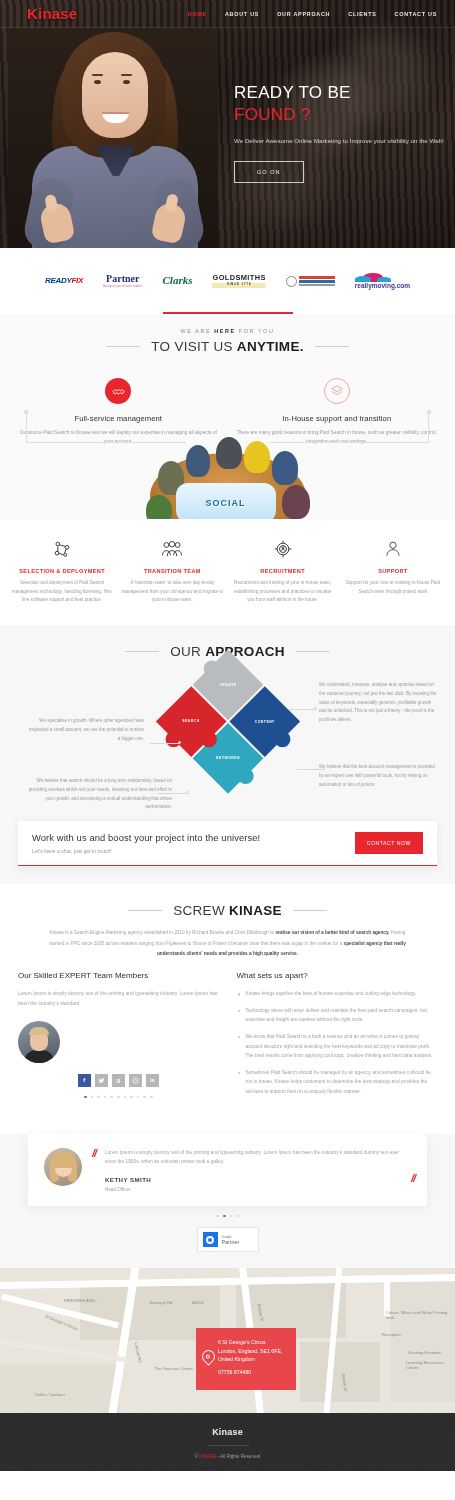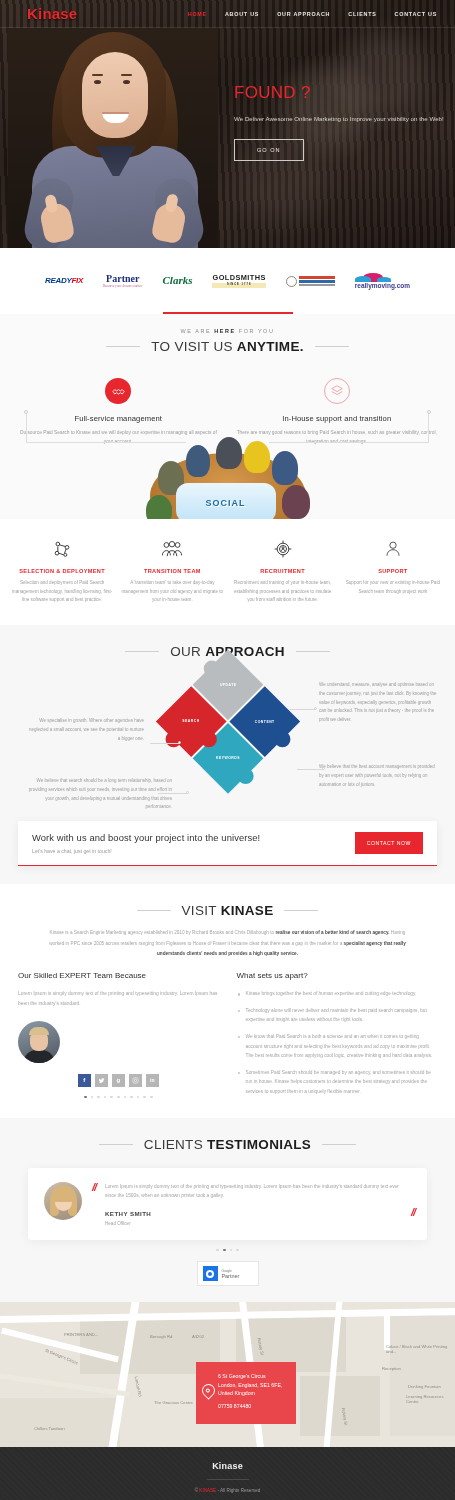--- a/index.html
+++ b/index.html
@@ -345,20 +345,21 @@
           <div class="p-eye r"></div>
         <div class="p-mouth"></div>
         <div class="p-collar"></div>
         <div class="p-thumb l"></div>
           <div class="p-thumb r"></div>
       </div>
     </div>
 
     <div class="hero-copy">
       <div class="hero-h1">
+        <div>READY TO BE</div>
         <div><span class="red">FOUND</span>
              <span class="red">?</span></div>
       </div>
       <div class="hero-sub">We Deliver Awesome Online Marketing to Improve your visibility on  the Web!</div>
       <button class="go-on">GO ON</button>
     </div>
   </section>
 
   <section class="logos">
     <div class="logo-item l-screwfix">
@@ -552,32 +553,32 @@
         <p>Let's have a chat, just get in touch!</p>
       </div>
       <button class="cta-btn">CONTACT NOW</button>
     </div>
   </section>
 
   <section class="about">
     <div class="head-wrap">
       <div class="sec-title">
         <span class="rule"></span>
-        <span><span>VISIT </span><b>KINASE</b></span>
+        <span><span>SCREW </span><b>KINASE</b></span>
         <span class="rule"></span>
       </div>
     </div>
     <div class="about-intro">
       <span>Kinase is a Search Engine Marketing agency established in 2010 by Richard Brooks and Chris Dillabough to </span><b>realise our vision of a better kind of search agency.</b>
       <span>Having worked in PPC since 2005 across retailers ranging from Figleaves to House of Fraser it became clear that there was a gap in the market for a </span><b>specialist agency that really understands clients' needs and provides a high quality service.</b>
     </div>
 
     <div class="about-cols">
       <div style="flex:1">
-        <h3>Our Skilled EXPERT Team Because</h3>
+        <h3>Our Skilled EXPERT Team Members</h3>
         <p class="lead">Lorem Ipsum is simply dummy text of the printing and typesetting industry. Lorem Ipsum has been the industry's standard.</p>
         <div class="member">
           <div class="avatar">
             <div class="av-body"></div>
               <div class="av-face"></div>
               <div class="av-hair"></div>
           </div>
         </div>
         <div class="socials">
           <div class="soc fb">f</div>
@@ -616,27 +617,20 @@
           <li>Kinase brings together the best of human expertise and cutting edge technology.</li>
           <li>Technology alone will never deliver and maintain the best paid search campaigns, but expertise and insight are useless without the right tools.</li>
           <li>We know that Paid Search is a both a science and an art when it comes to getting account structure right and selecting the best keywords and ad copy to maximise profit. The best results come from applying cool logic, creative thinking and hard data analysis.</li>
           <li>Sometimes Paid Search should be managed by an agency, and sometimes it should be run in house. Kinase helps customers to determine the best strategy and provides the services to support them in a uniquely flexible manner.</li>
         </ul>
       </div>
     </div>
   </section>
 
   <section class="testi">
-    <div class="head-wrap">
-      <div class="sec-title">
-        <span class="rule"></span>
-        <span><span>CLIENTS </span><b>TESTIMONIALS</b></span>
-        <span class="rule"></span>
-      </div>
-    </div>
 
     <div class="testi-card">
       <div class="t-avatar">
         <div class="h2"></div>
           <div class="h3"></div>
           <div class="f"></div>
           <div class="h"></div>
       </div>
       <div class="t-body">
         <span class="q-open">//</span>

